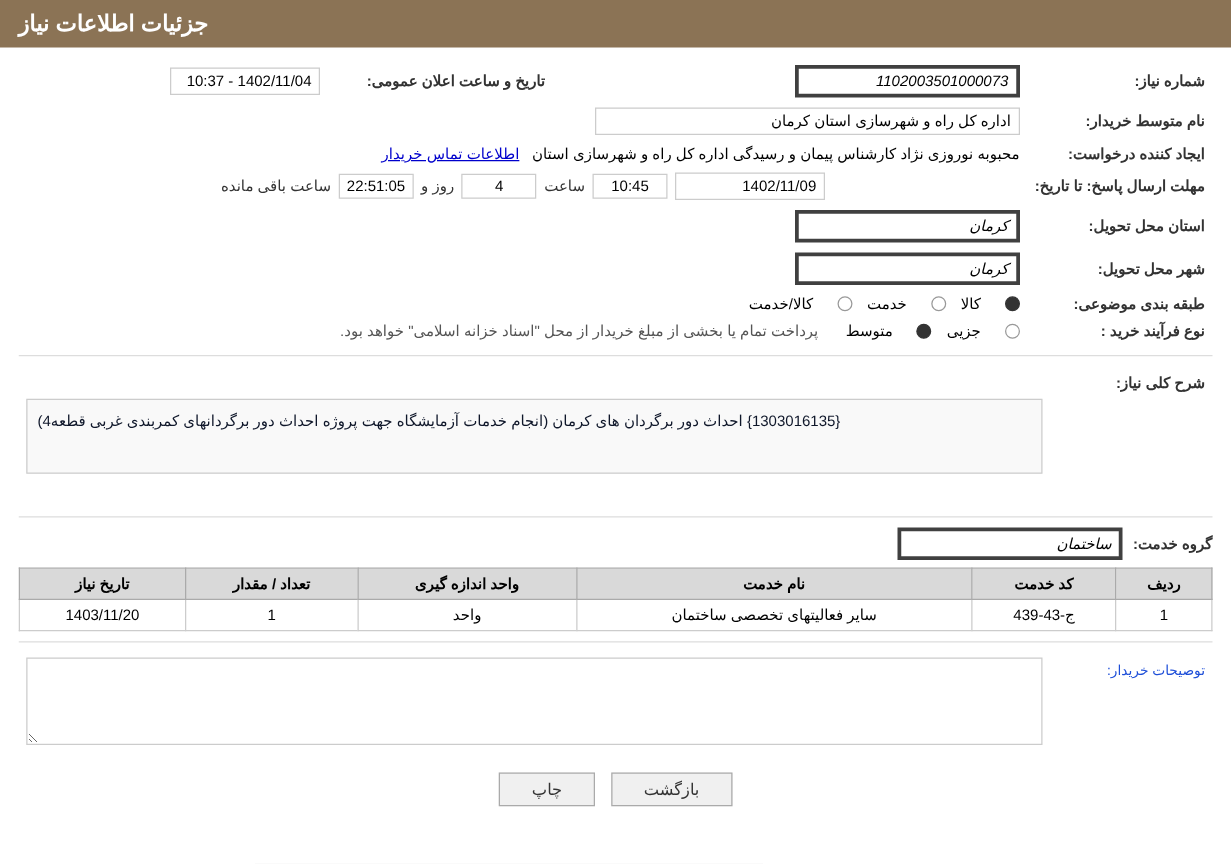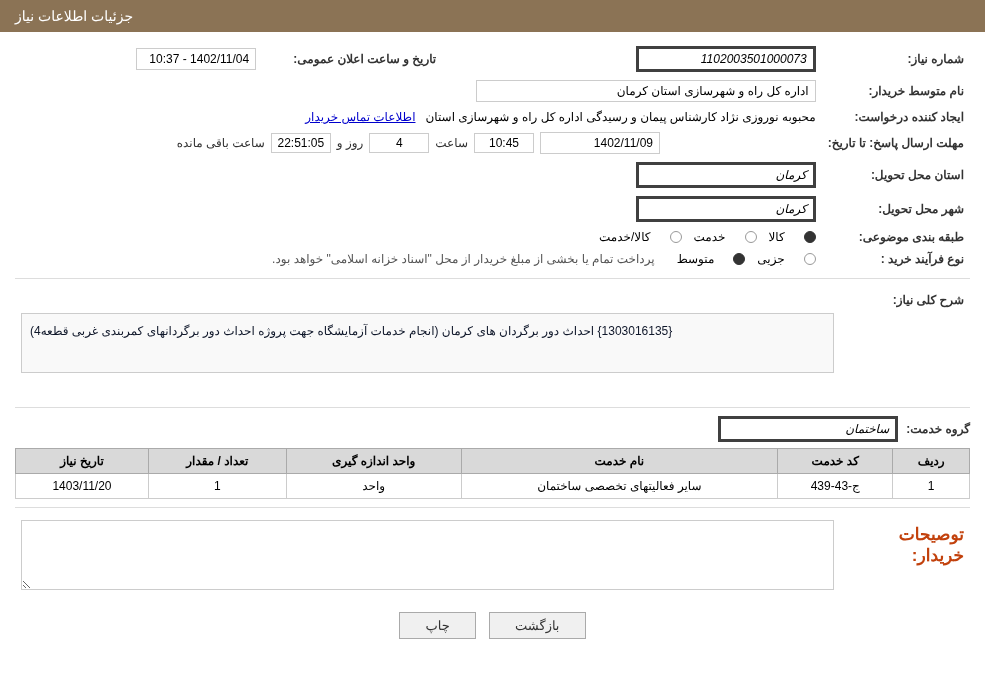--- a/index.html
+++ b/index.html
@@ -13,22 +13,22 @@
       max-width: 985px;
       margin: 0 auto;
       background: #fff;
       min-height: 691px;
     }
     .header-bar {
       background: #8B7355;
       color: #fff;
       text-align: left;
       padding: 8px 15px;
-      font-size: 14px;
-      font-weight: normal;
+      font-size: 18px;
+      font-weight: bold;
     }
     .content {
       padding: 10px 15px;
     }
     .info-grid {
       width: 100%;
       border-collapse: collapse;
     }
     .info-grid td {
       padding: 4px 6px;
@@ -147,23 +147,23 @@
     }
     .service-table td {
       border: 1px solid #ccc;
       padding: 5px 8px;
       text-align: center;
     }
     .service-table tr:nth-child(even) td {
       background: #f5f5f5;
     }
     .buyer-notes-label {
-      font-weight: bold;
-      font-size: 17px;
-      color: #c2410c;
+      font-weight: normal;
+      font-size: 11px;
+      color: #1d4ed8;
       vertical-align: top;
       padding-top: 10px;
     }
     .notes-textarea {
       border: 1px solid #ccc;
       background: #fff;
       width: 100%;
       min-height: 70px;
       padding: 5px;
     }

